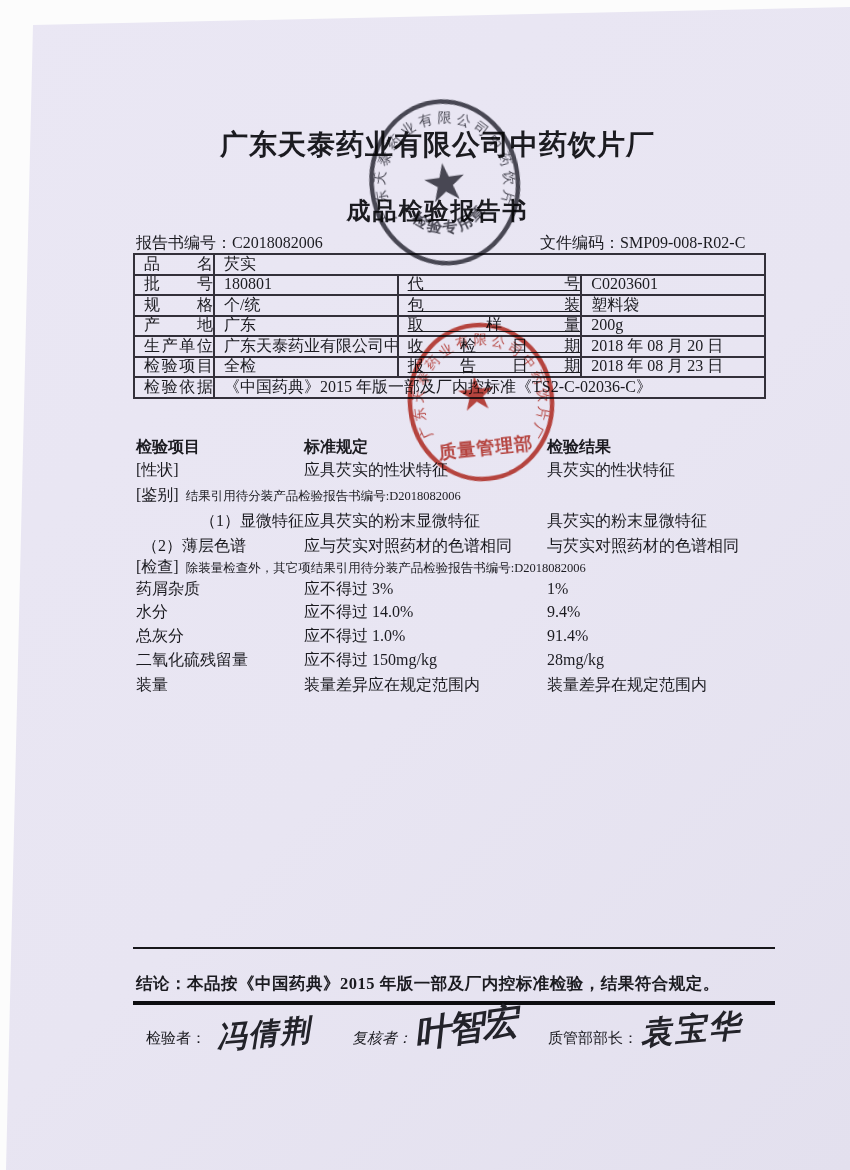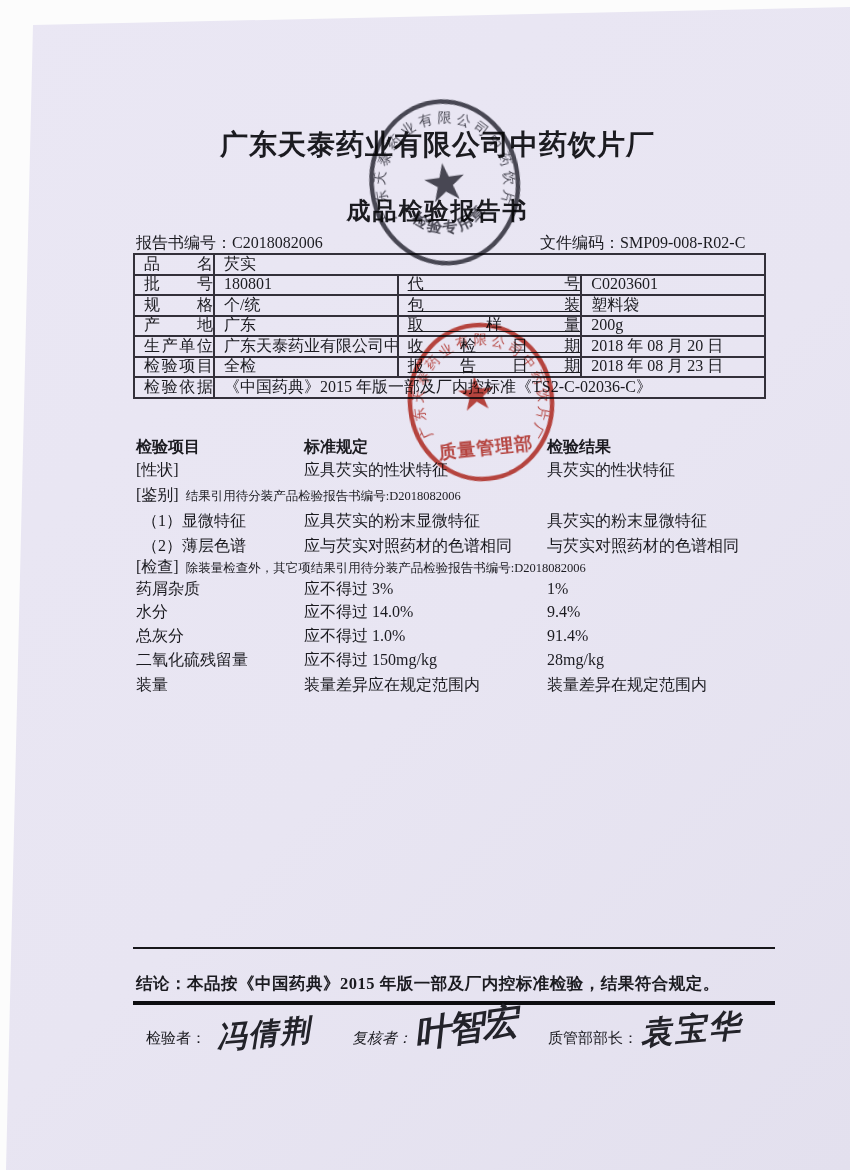--- a/index.html
+++ b/index.html
@@ -102,21 +102,21 @@
     <span>[性状]</span>
     <span>应具芡实的性状特征</span>
     <span>具芡实的性状特征</span>
   </div>
 
   <div class="res-note" style="top:486px;">
     <span>[鉴别]</span><span class="small">结果引用待分装产品检验报告书编号:D2018082006</span>
   </div>
 
   <div class="res-row" style="top:512px;">
-    <span style="padding-left:6px;">（1）显微特征</span>
+    <span style="padding-left:6px;text-align:right;">（1）显微特征</span>
     <span>应具芡实的粉末显微特征</span>
     <span>具芡实的粉末显微特征</span>
   </div>
 
   <div class="res-row" style="top:537px;">
     <span style="padding-left:6px;">（2）薄层色谱</span>
     <span>应与芡实对照药材的色谱相同</span>
     <span>与芡实对照药材的色谱相同</span>
   </div>
 

